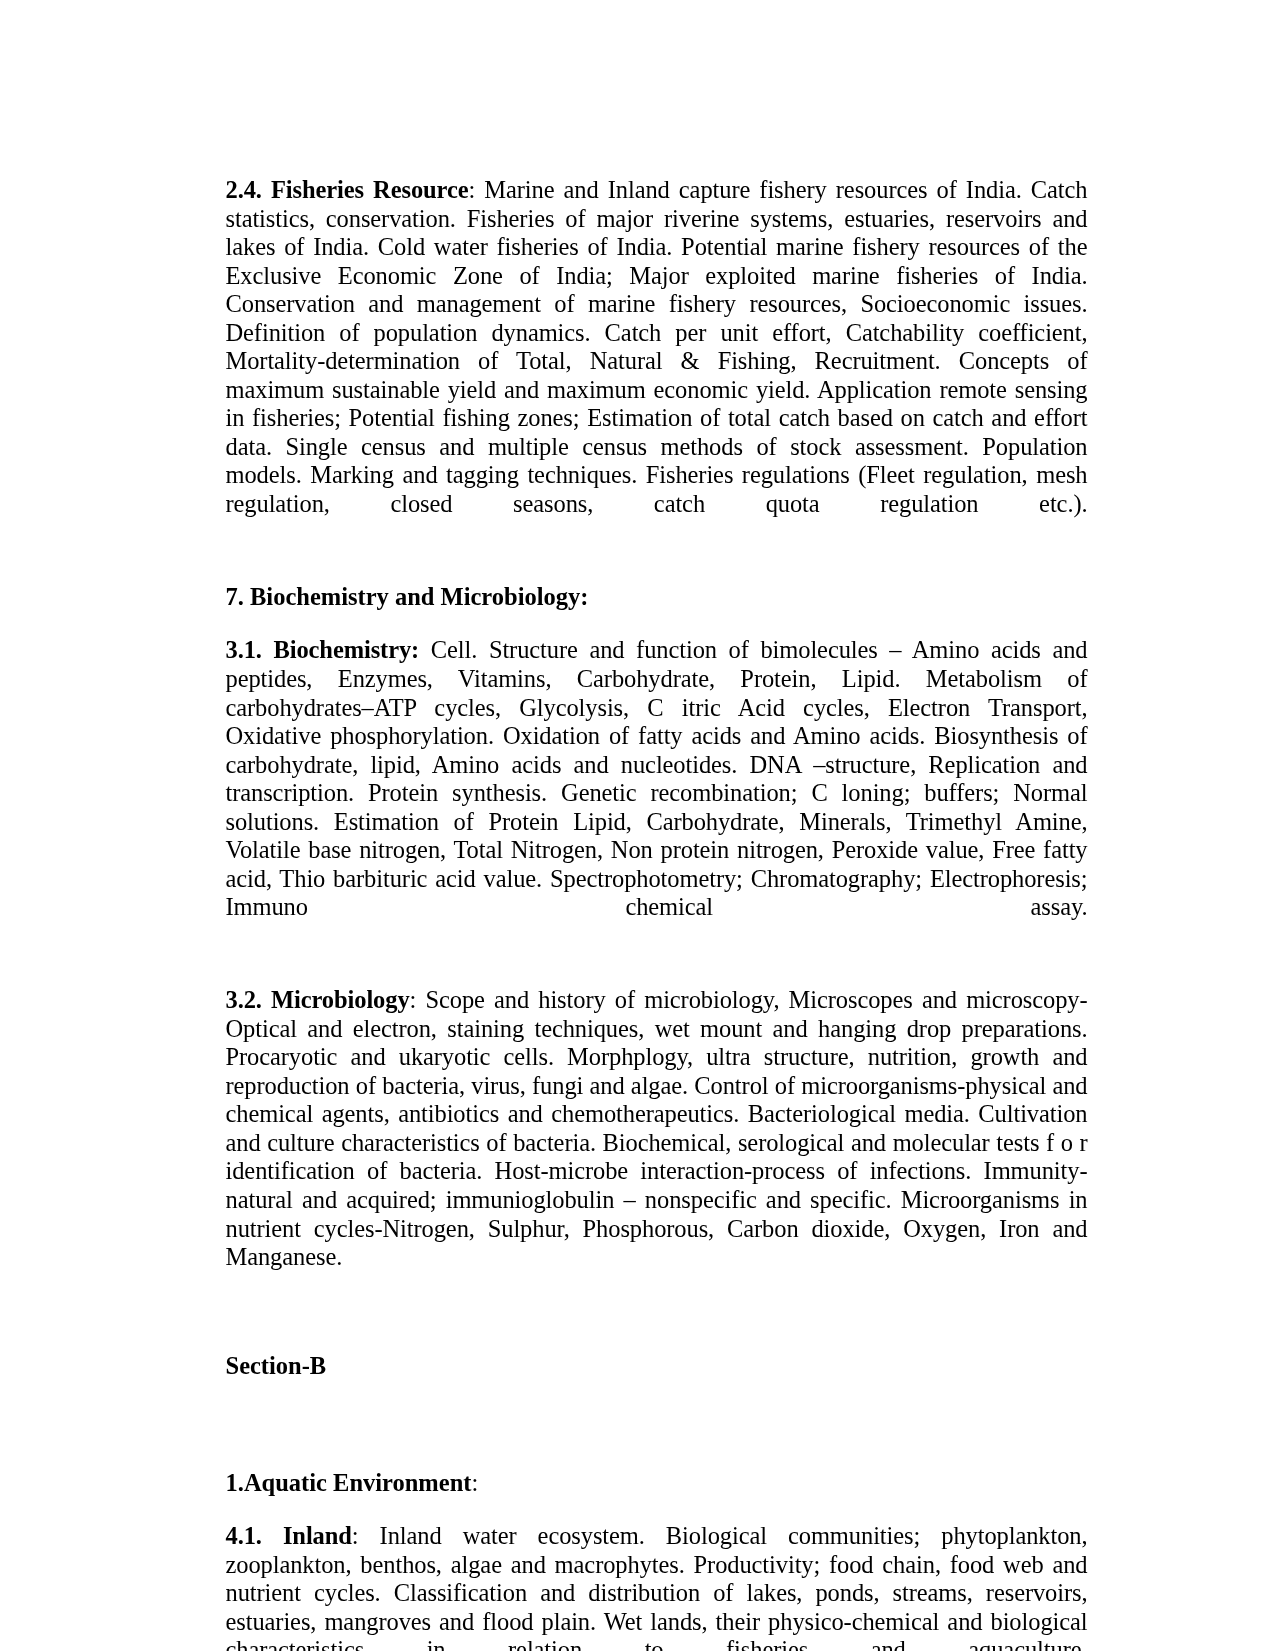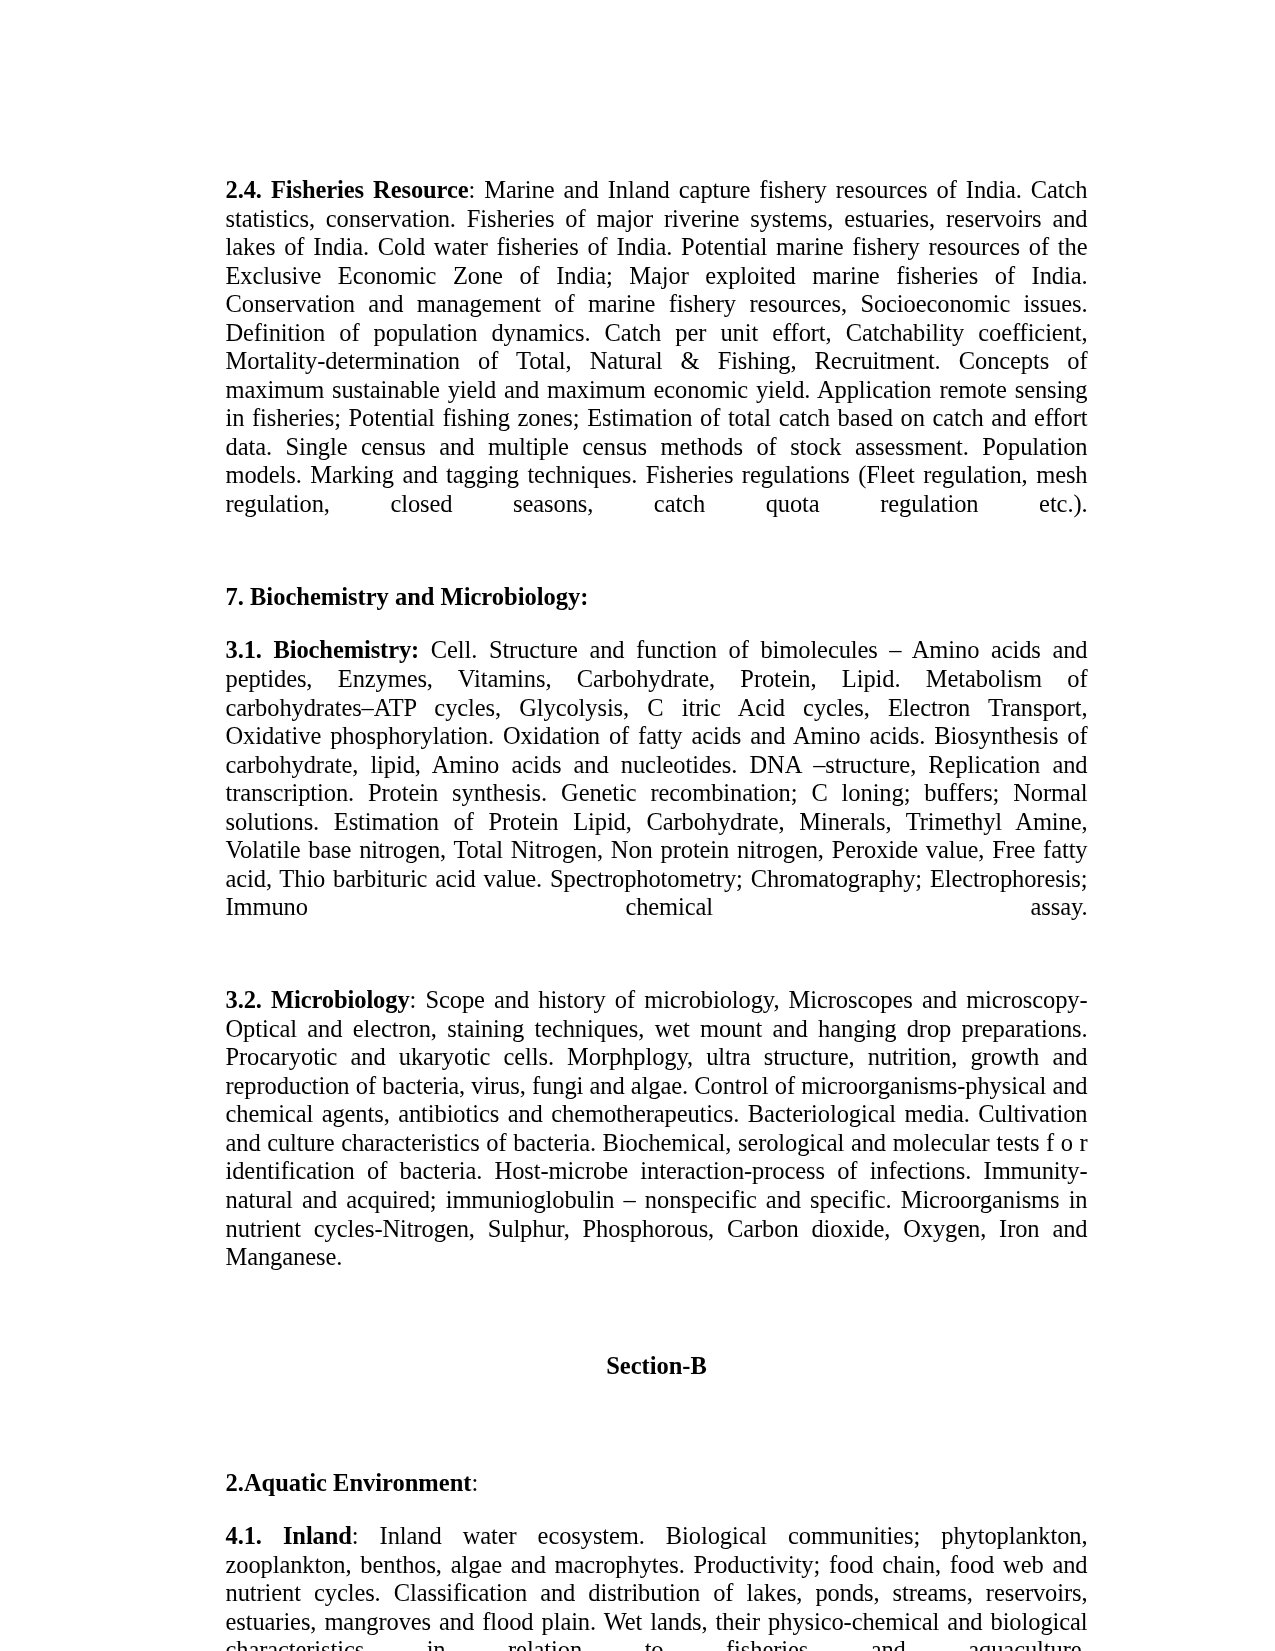--- a/index.html
+++ b/index.html
@@ -45,21 +45,20 @@
     line-height: 1.165;
     font-weight: bold;
     text-align: left;
   }
   .gap-md { height: 36px; }
   .gap-lg { height: 52px; }
   .section-center {
     margin: 0;
     font-size: 24.5px;
     font-weight: bold;
-    text-align: center;
     line-height: 1.165;
   }
   
   p.para::after {
     content: "";
     display: inline-block;
     width: 100%;
   }
 </style>
 </head>
@@ -80,18 +79,18 @@
 
     <p class="para"><span class="lead">3.2. Microbiology</span><span>: </span><span>Scope and history of microbiology, Microscopes and microscopy-Optical and electron, staining techniques, wet mount and hanging drop preparations. Procaryotic and ukaryotic cells. Morphplogy, ultra structure, nutrition, growth and reproduction of bacteria, virus, fungi and algae. Control of microorganisms-physical and chemical agents, antibiotics and chemotherapeutics. Bacteriological media. Cultivation and culture characteristics of bacteria. Biochemical, serological and molecular tests f o r identification of bacteria. Host-microbe interaction-process of infections. Immunity-natural and acquired; immunioglobulin – nonspecific and specific. Microorganisms in nutrient cycles-Nitrogen, Sulphur, Phosphorous, Carbon dioxide, Oxygen, Iron and Manganese.</span></p>
 
     <div class="gap-lg"></div>
 
     <p class="section-center">Section-B</p>
 
     <div class="gap-lg"></div>
     <div class="gap-md"></div>
 
-    <h2 class="heading"><span class="lead">2.Aquatic Environment</span><span style="font-weight:normal">:</span></h2>
+    <h2 class="heading"><span class="lead">1.Aquatic Environment</span><span style="font-weight:normal">:</span></h2>
 
     <p class="para"><span class="lead">4.1.  Inland</span><span>: </span><span>Inland water ecosystem. Biological communities; phytoplankton, zooplankton, benthos, algae and macrophytes. Productivity; food chain, food web and nutrient cycles. Classification and distribution of lakes, ponds, streams, reservoirs, estuaries, mangroves and flood plain. Wet lands, their physico-chemical and biological characteristics in relation to fisheries and aquaculture.</span></p>
 
   </div>
 </div>
 
 </body></html>

